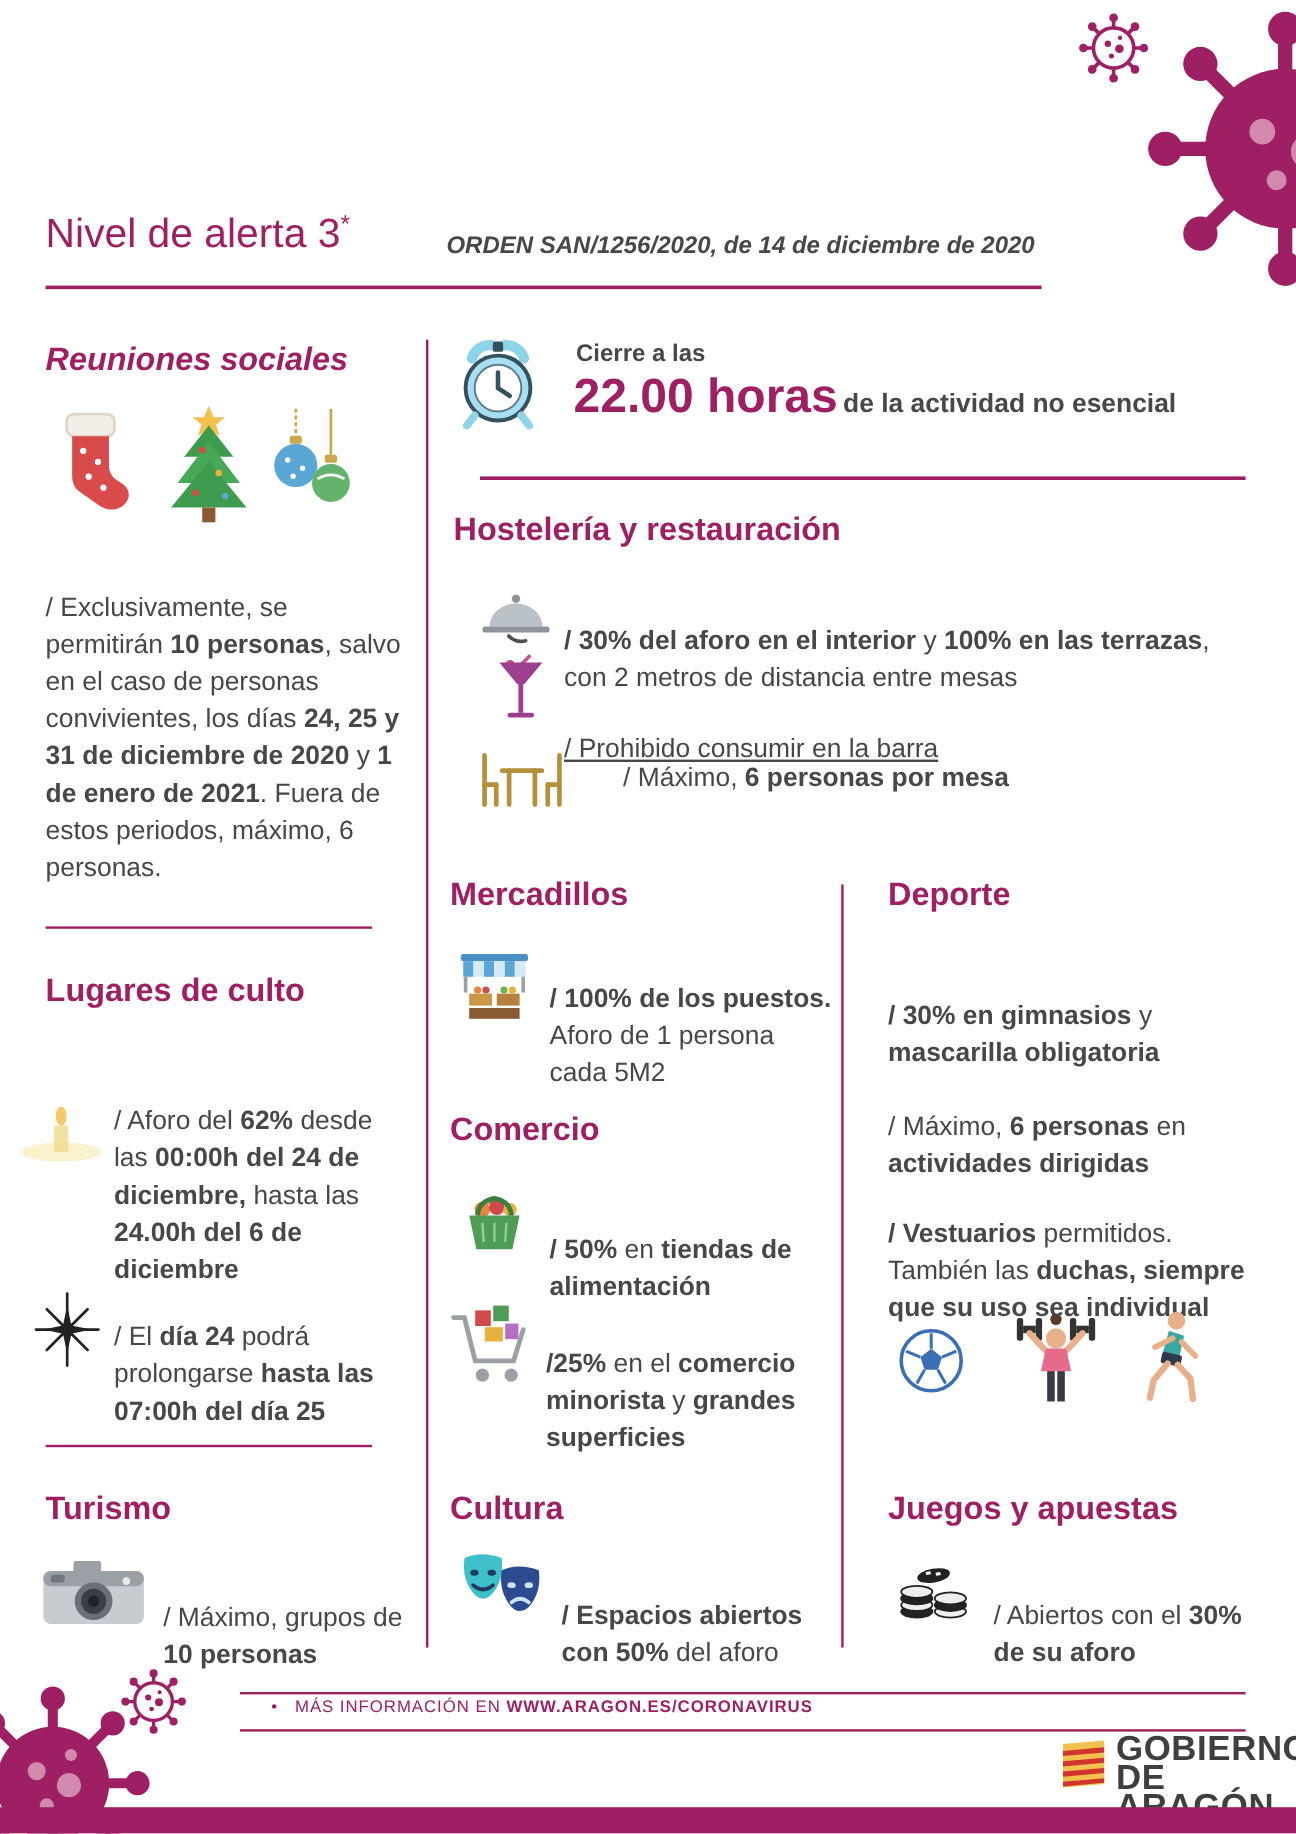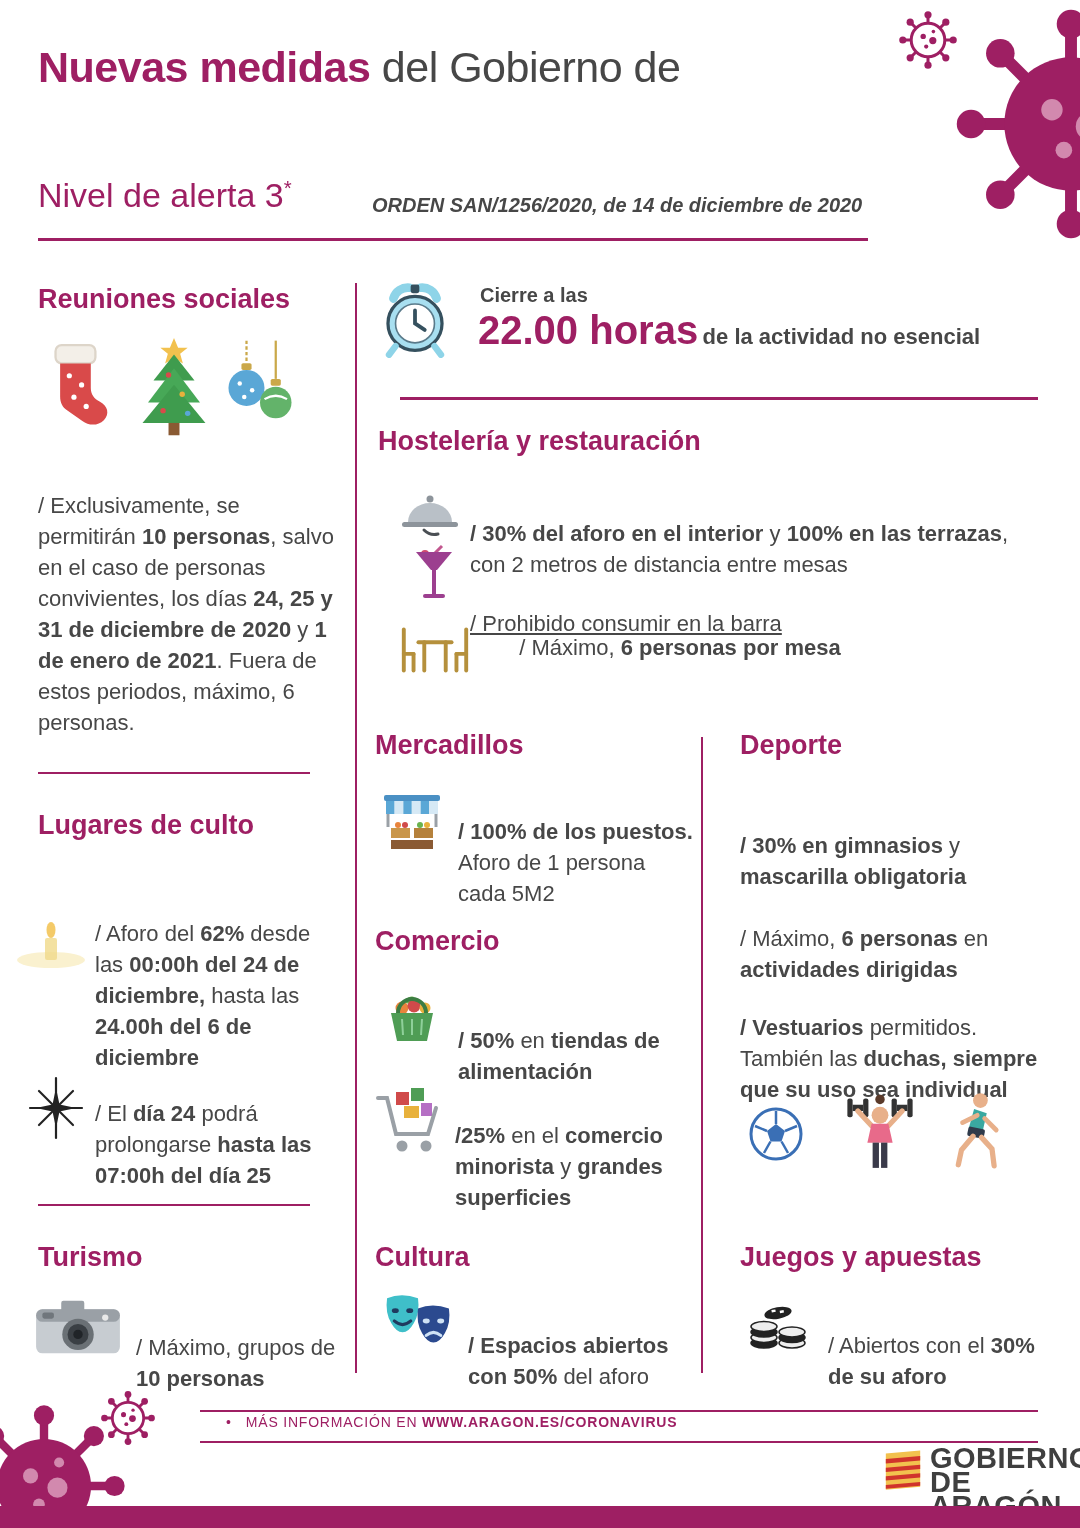--- a/index.html
+++ b/index.html
@@ -96,21 +96,20 @@
         <circle cx="42" cy="44" r="4.5"></circle>
           <circle cx="58" cy="51" r="6"></circle>
           <circle cx="47" cy="61" r="3.5"></circle>
           <circle cx="59" cy="36" r="3"></circle>
       </g>
     </symbol>
   </defs>
 </svg>
 
 <div class="abs" style="left:38px;top:40px;">
-  <div class="title-line"><span class="b accent">Nuevas medidas</span><span> del Gobierno de</span></div>
 </div>
 
 <div class="abs alert" style="left:38px;top:176px;">
   <span>Nivel de alerta 3</span><sup>*</sup>
 </div>
 <div class="abs order" style="left:372px;top:194px;">ORDEN SAN/1256/2020, de 14 de diciembre de 2020</div>
 
 <div class="abs rule" style="left:38px;top:238px;width:830px;height:3px;"></div>
 
 <div class="abs virus" style="left:898px;top:10px;width:60px;height:60px;">
@@ -120,21 +119,21 @@
 </div>
 <div class="abs virus" style="left:952px;top:5px;width:238px;height:238px;">
   <svg viewBox="0 0 100 100" width="238" height="238">
       <use href="#sym-virus-solid"></use>
     </svg>
 </div>
 
 <div class="abs rule" style="left:355px;top:283px;width:2px;height:1090px;"></div>
 <div class="abs rule" style="left:701px;top:737px;width:2px;height:636px;"></div>
 
-<div class="abs section-title" style="left:38px;top:284px;">Reuniones sociales</div>
+<div class="abs section-title" style="left:38px;top:284px;font-style:italic;">Reuniones sociales</div>
 
 <div class="abs" style="left:42px;top:342px;">
   <svg width="70" height="92" viewBox="0 0 44 60">
     <rect x="8" y="2" width="26" height="12" rx="4" fill="#f3efe8" stroke="#ddd5c9" stroke-width="1.5"></rect>
     <path d="M11 14 h20 v16 c0 4 2 7 6 9 c5 2.5 6.5 8 2.5 12 c-4 4 -10 3.5 -14 0.5 l-10 -7 c-3 -2 -4.5 -5 -4.5 -9 z" fill="#d94a4a"></path>
     <circle cx="17" cy="22" r="1.7" fill="#fff"></circle>
       <circle cx="25" cy="28" r="1.7" fill="#fff"></circle>
       <circle cx="20" cy="36" r="1.7" fill="#fff"></circle>
       <circle cx="28" cy="42" r="1.7" fill="#fff"></circle>
   </svg>

